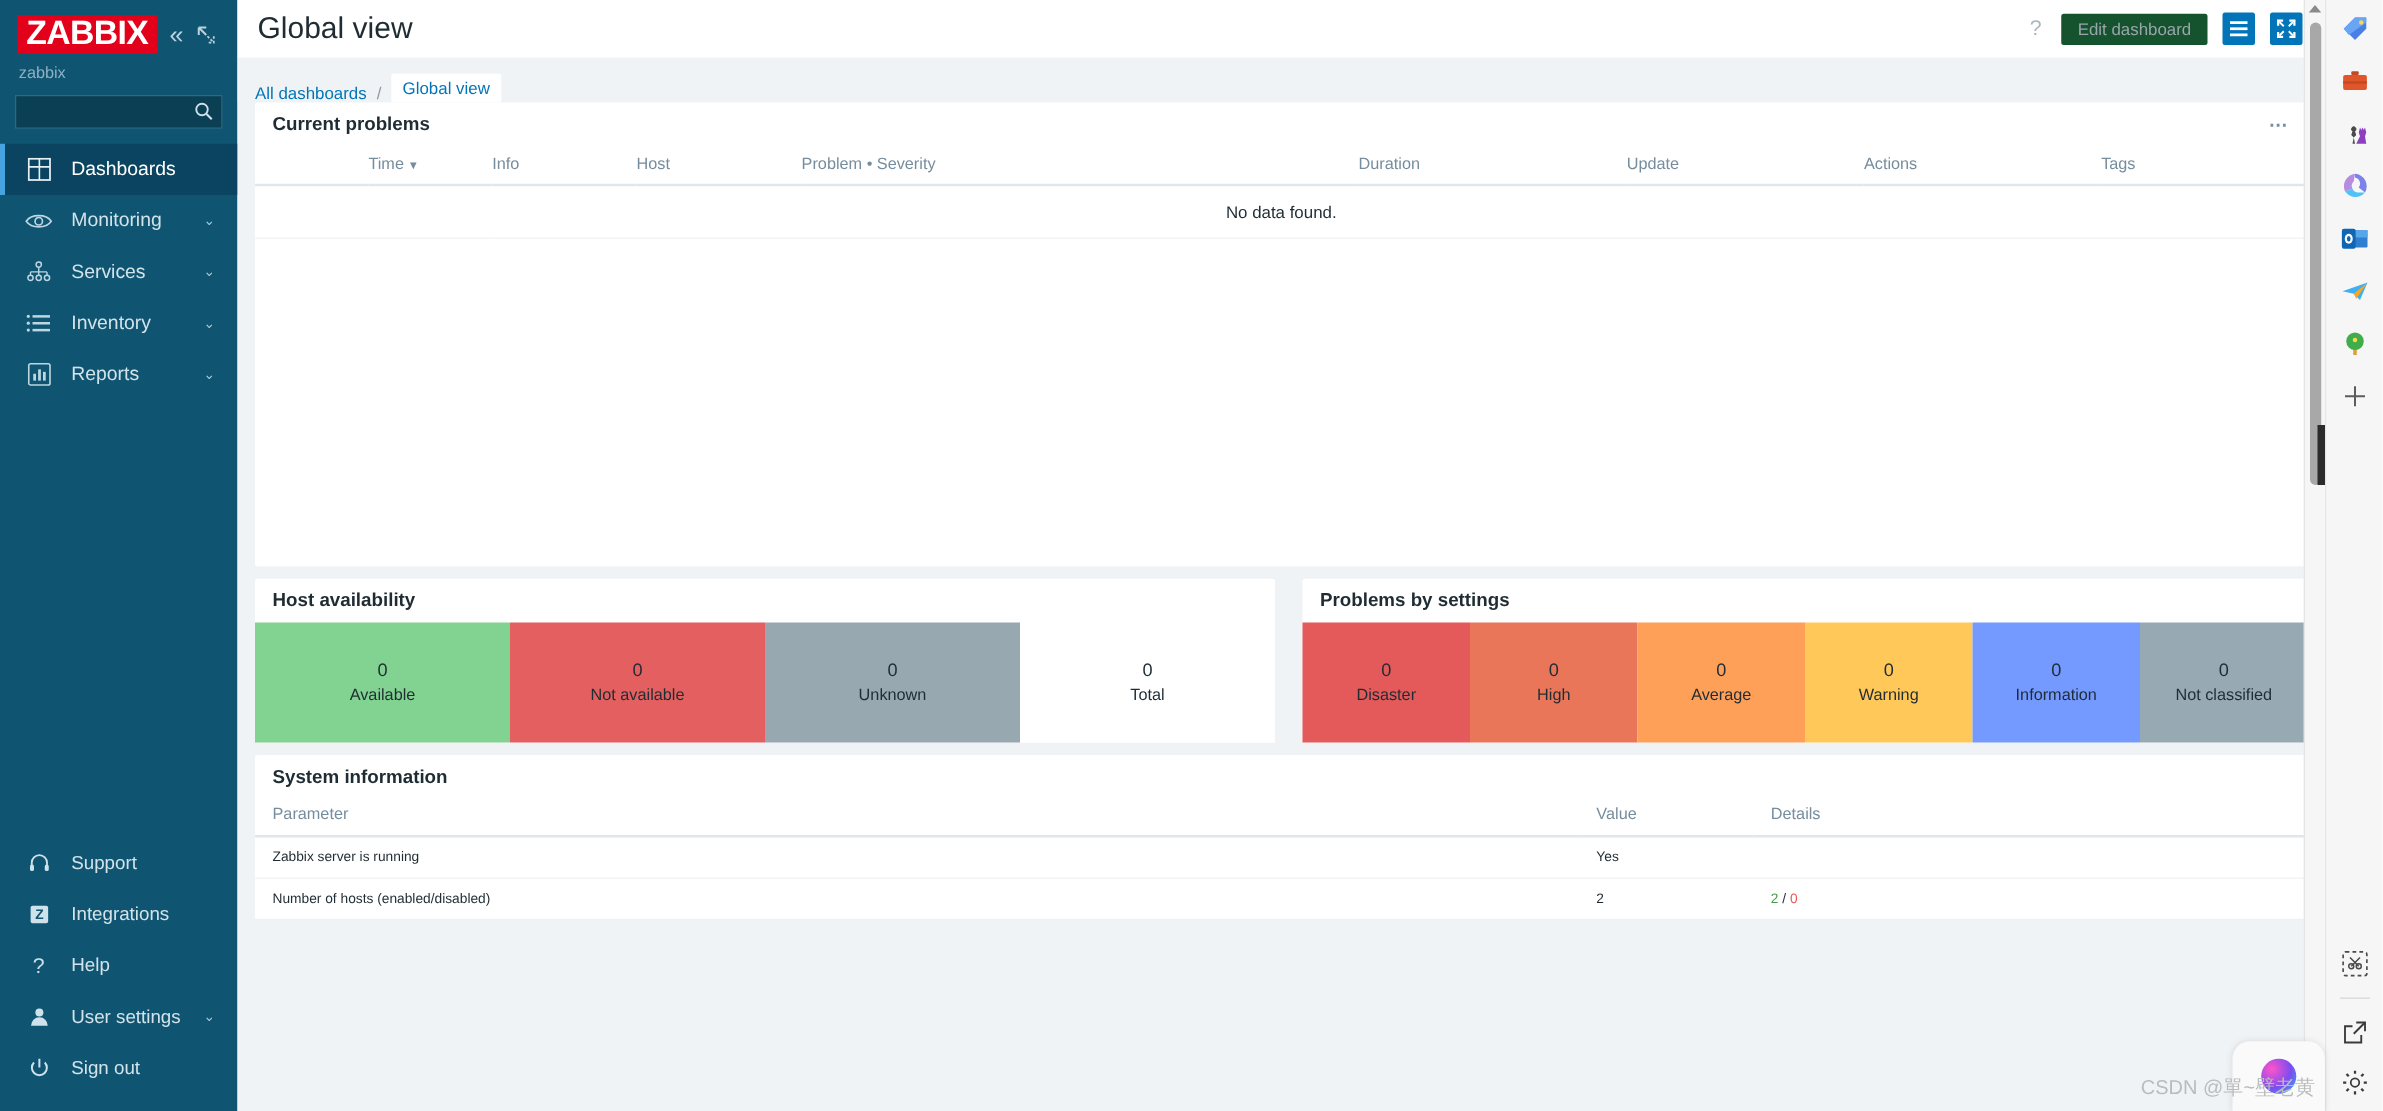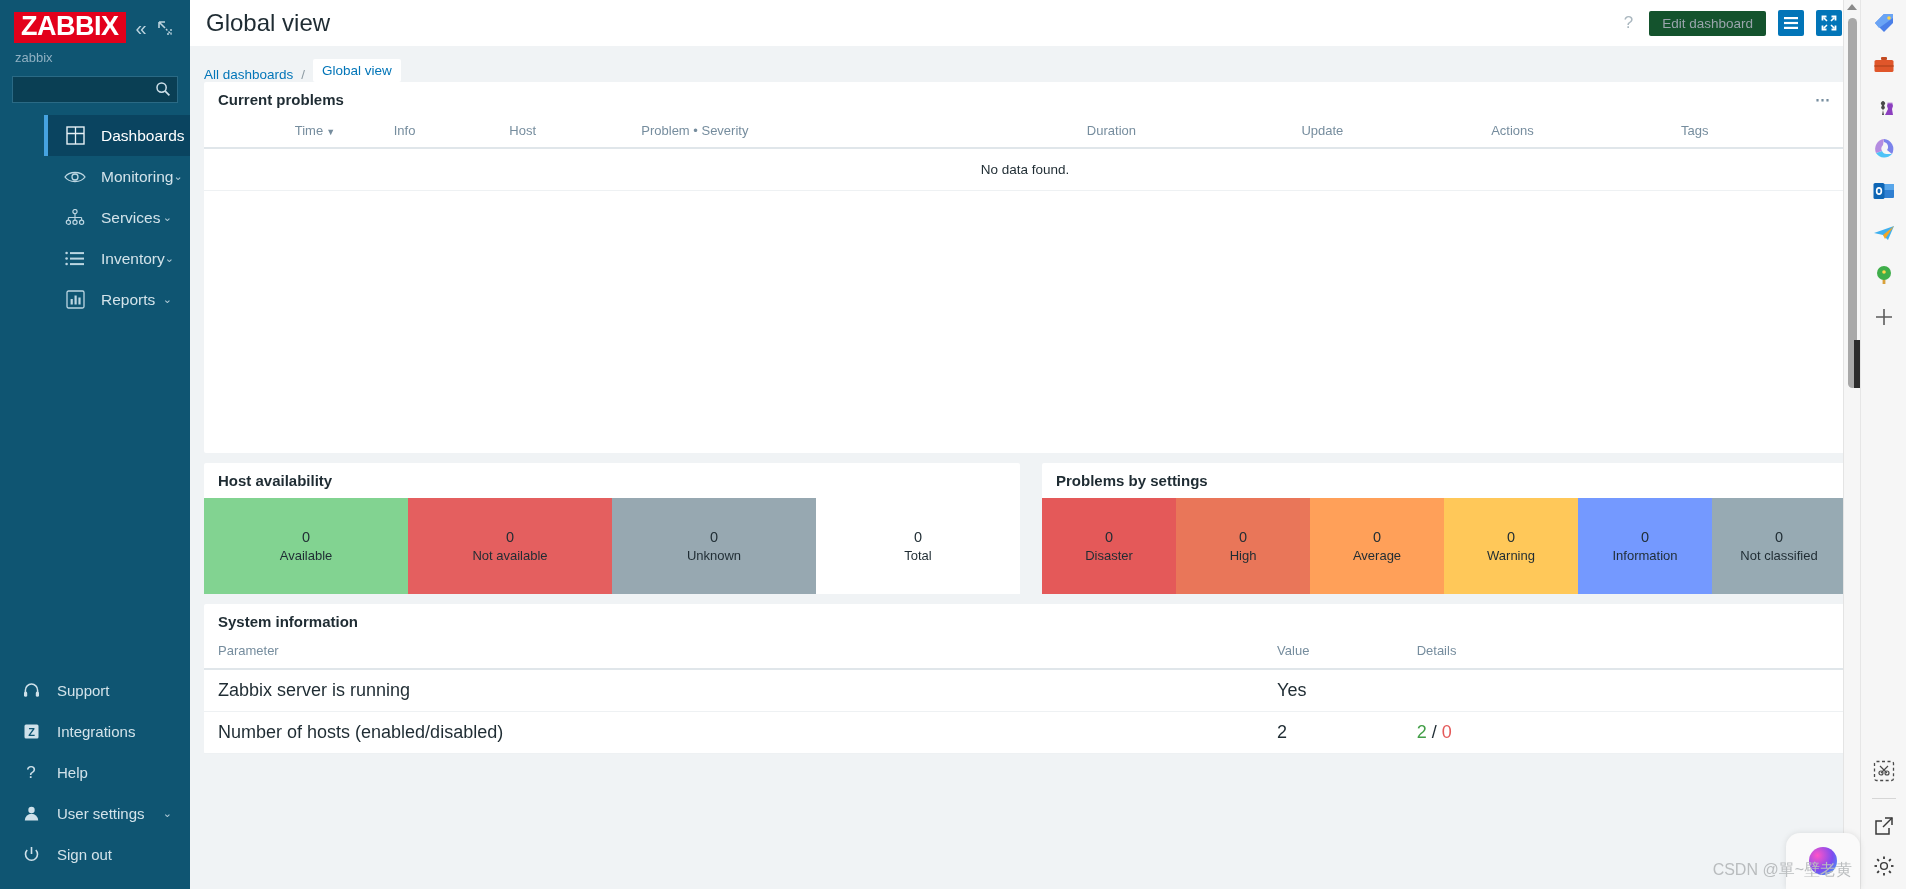--- a/index.html
+++ b/index.html
@@ -39,21 +39,21 @@
     margin-top: 11px; height: 27px; background: #0a3f54;
     border: 1px solid #2a6a85; display: flex; align-items: center;
     padding: 0 7px; position: relative;
   }
   .sb-search input {
     background: transparent; border: 0; outline: none; color: #e3eef3;
     font-size: 13px; width: 100%; font-family: "Liberation Sans", sans-serif;
   }
   .sb-search .mag { position:absolute; right: 6px; top: 4px; }
 
-  .sb-nav { margin-top: 12px; padding-left: 44px; }
+  .sb-nav { margin-top: 12px; }
   .nav-item {
     display: flex; align-items: center; height: 41px;
     padding-left: 19px; color: #d3e3ea; font-size: 15.5px;
     cursor: pointer; position: relative;
   }
   .nav-item .nav-ico {
     width: 24px; height: 22px; margin-right: 14px; flex: 0 0 24px;
     display: flex; align-items: center; justify-content: center;
     color: #c5dae4;
   }
@@ -148,21 +148,21 @@
   .cell .lbl { font-size: 13px; color: #1f2c33; }
   .cell.total { background: #fff; }
 
   
   table.sysinfo { width: 100%; border-collapse: collapse; table-layout: fixed; }
   table.sysinfo th {
     font-weight: normal; color: #768d9e; font-size: 13px; text-align: left;
     padding: 4px 0 10px 14px; border-bottom: 2px solid #e0e6ea;
   }
   table.sysinfo td {
-    padding: 10px 0 10px 14px; font-size: 18px; color: #1f2c33;
+    padding: 10px 0 10px 14px; font-size: 11px; color: #1f2c33;
     border-bottom: 1px solid #eef1f3;
   }
   .green { color: #429e47; }
   .red { color: #e45959; }
   .muted-sep { color: #1f2c33; }
 
   
   .vscroll {
     position: absolute; right: 0; top: 0; width: 17px; height: 889px;
     background: #f6f6f6; border-left: 1px solid #e4e4e4;

